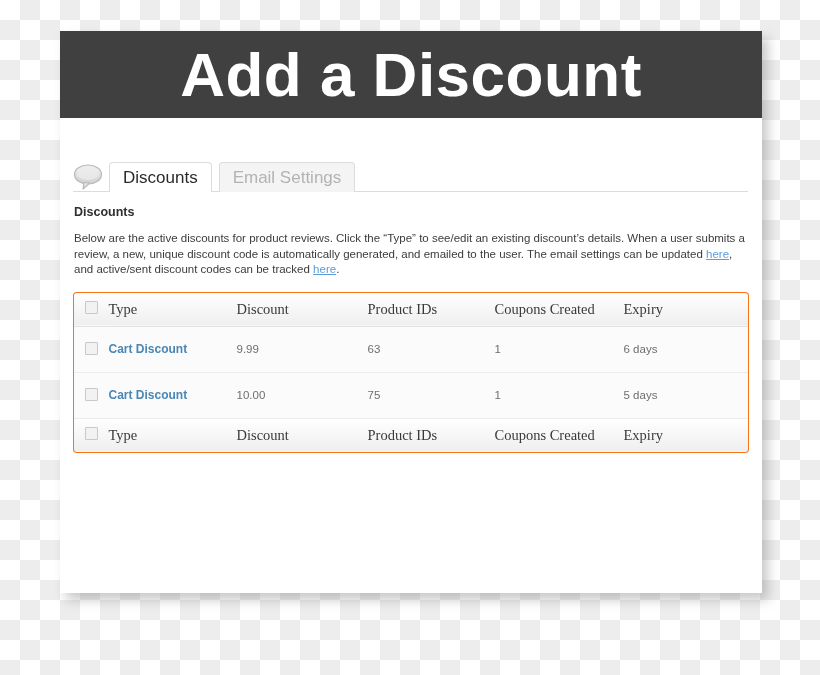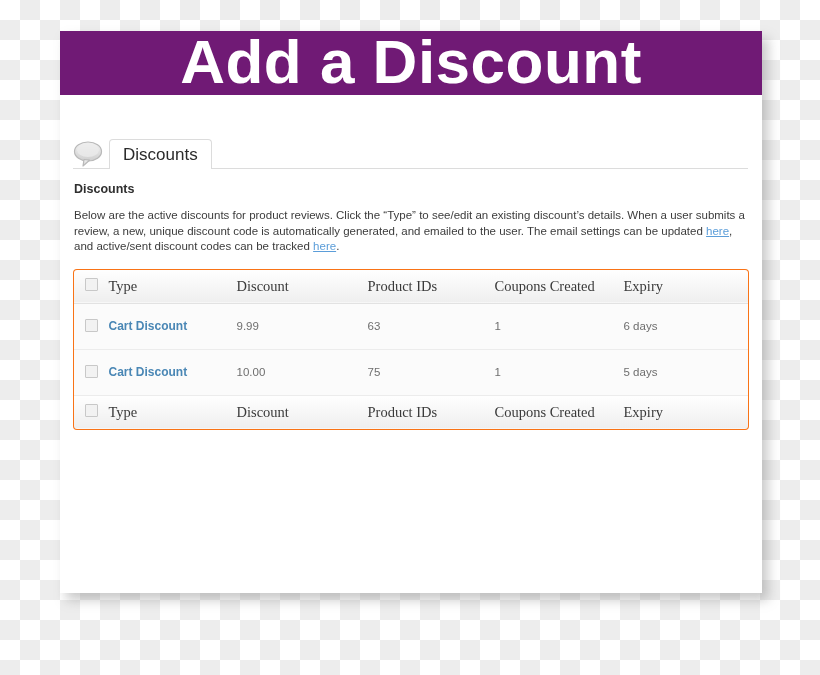--- a/index.html
+++ b/index.html
@@ -25,24 +25,24 @@
     left: 60px;
     top: 31px;
     width: 702px;
     height: 562px;
     background: #ffffff;
     box-shadow: 6px 7px 11px rgba(120,120,120,0.40);
   }
 
   
   #title-bar {
-    height: 64px;
-    background: #701a75;
+    height: 87px;
+    background: #404040;
     display: flex;
-    align-items: flex-start;
+    align-items: center;
     justify-content: center;
   }
   #page-title {
     color: #ffffff;
     font-size: 62px;
     font-weight: bold;
     letter-spacing: 0.5px;
     line-height: 1;
     white-space: nowrap;
   }
@@ -202,20 +202,23 @@
           </defs>
           <ellipse cx="15" cy="11.5" rx="13.5" ry="9.5" fill="url(#bubgrad)" stroke="#b9b9b9" stroke-width="1.2"></ellipse>
           <path d="M11 19.5 L10 26 L16.5 20.2 Z" fill="url(#bubgrad)" stroke="#b9b9b9" stroke-width="1.2" stroke-linejoin="round"></path>
           <ellipse cx="15" cy="10" rx="11" ry="7" fill="#ececec" opacity="0.75"></ellipse>
         </svg>
       </span>
 
       <div class="tab active">
         <span>Discounts</span>
       </div>
+      <div class="tab">
+        <span>Email Settings</span>
+      </div>
     </div>
 
     <div id="section-heading">Discounts</div>
 
     <p id="intro-paragraph"><span>Below are the active discounts for product reviews. Click the “Type” to see/edit an existing discount’s details. When a user submits a review, a new, unique discount code is automatically generated, and emailed to the user. The email settings can be updated </span><a href="#">here</a><span>, and active/sent discount codes can be tracked </span><a href="#">here</a><span>.</span></p>
 
     <table id="discount-table">
       <colgroup>
         <col class="col-check">
           <col class="col-type">

